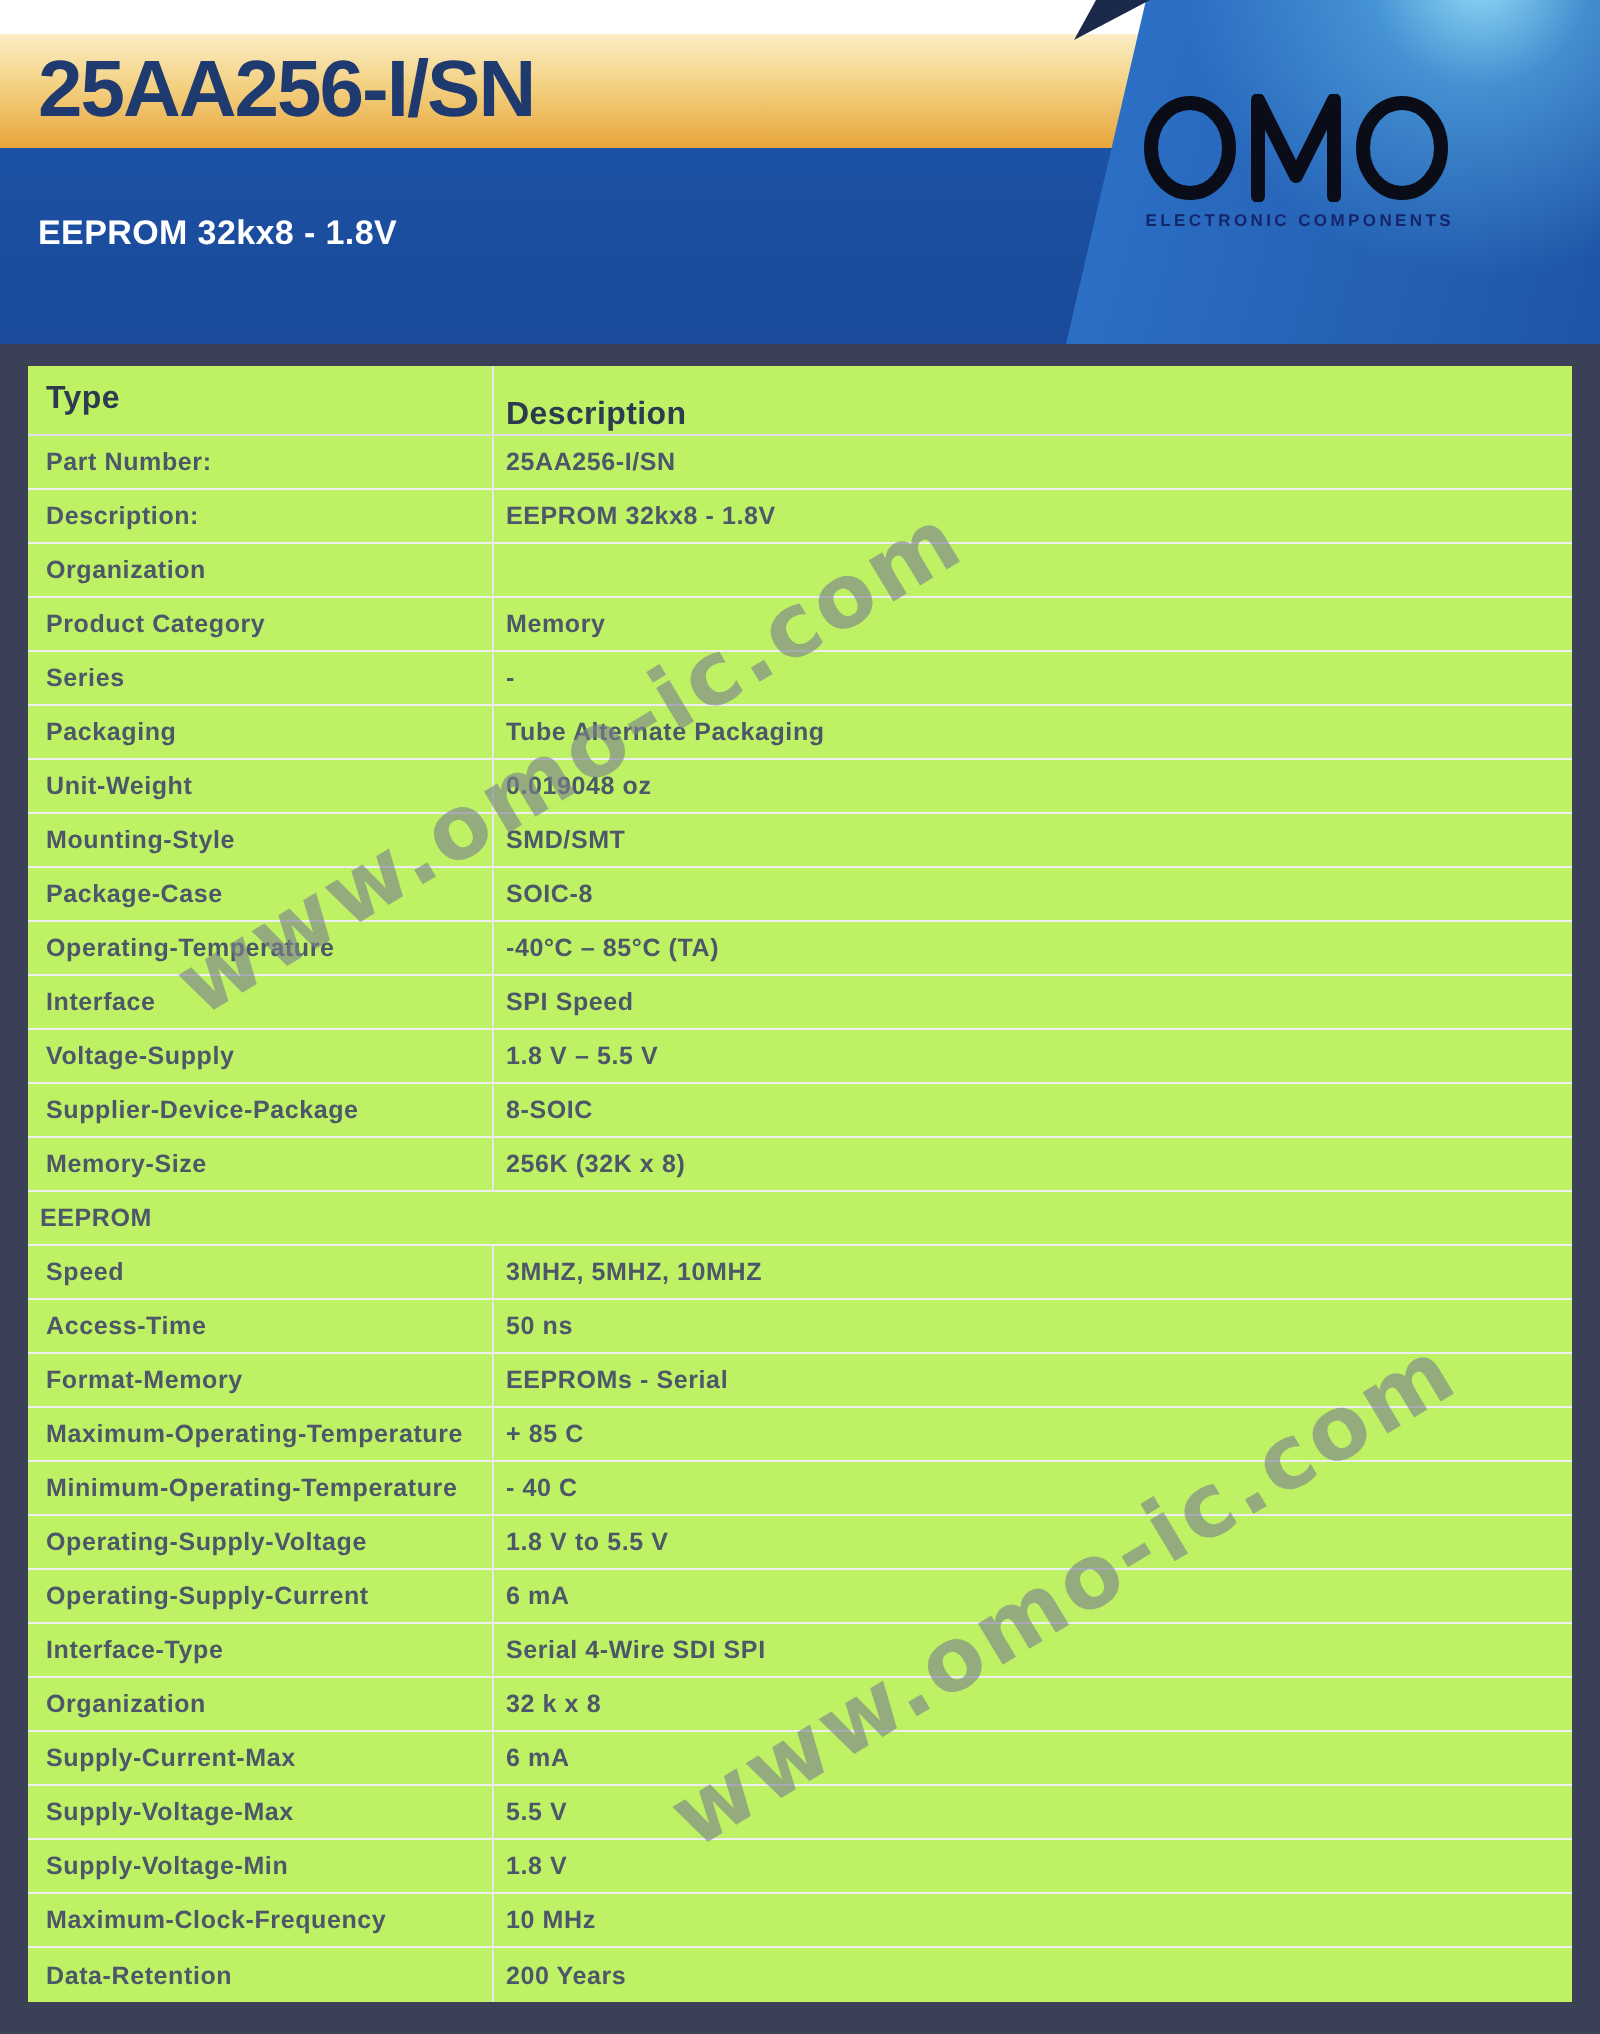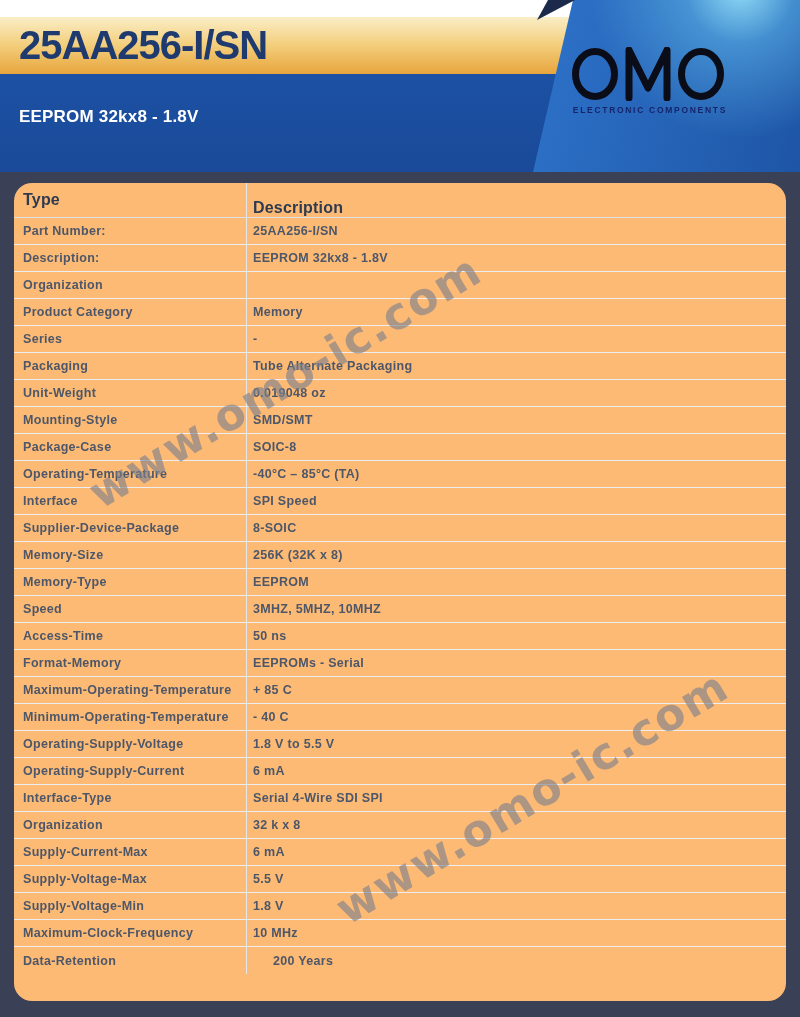--- a/index.html
+++ b/index.html
@@ -52,34 +52,34 @@
     position:absolute;top:47px;left:569px;width:158px;text-align:right;
   }
   .logo-glyphs{display:block;margin:0 auto;}
   .logo-tagline{
     margin-top:4px;font-size:8.5px;font-weight:bold;color:#15256b;
     letter-spacing:1.7px;white-space:nowrap;
   }
   
   .card{
     position:absolute;top:183px;left:14px;width:772px;height:818px;
-    background:#fdba74;border-radius:18px;overflow:hidden;z-index:1;
+    background:#bef264;border-radius:0;overflow:hidden;z-index:1;
   }
   .thead{
     display:flex;height:34px;border-bottom:1px solid #dde1e7;
   }
   .thead .col1{
     width:233px;box-sizing:border-box;border-right:1px solid #e3e6eb;
     display:flex;align-items:center;padding-left:9px;
   }
   .thead .col2{flex:1;display:flex;align-items:flex-end;padding-left:6px;}
   .th-text{font-size:16px;font-weight:bold;color:#2d3a4f;letter-spacing:0.2px;}
   .tbody{display:block;}
   .row{display:flex;height:27px;border-bottom:1px solid #eceef2;box-sizing:border-box;}
-  .row:last-child{border-bottom:none;gap:20px;}
+  .row:last-child{border-bottom:none;}
   .cell-label{
     width:233px;box-sizing:border-box;border-right:1px solid #e3e6eb;
     display:flex;align-items:center;padding-left:9px;
     font-size:12.5px;font-weight:bold;color:#4d5769;letter-spacing:0.3px;
     white-space:nowrap;
   }
   .cell-value{
     flex:1;display:flex;align-items:center;padding-left:6px;
     font-size:12.5px;font-weight:bold;color:#4d5769;letter-spacing:0.3px;
     white-space:nowrap;
@@ -167,29 +167,32 @@
       </div>
       <div class="row">
         <div class="cell-label">Operating-Temperature</div>
         <div class="cell-value">-40°C – 85°C (TA)</div>
       </div>
       <div class="row">
         <div class="cell-label">Interface</div>
         <div class="cell-value">SPI Speed</div>
       </div>
       <div class="row">
+        <div class="cell-label">Voltage-Supply</div>
+        <div class="cell-value">1.8 V – 5.5 V</div>
+      </div>
+      <div class="row">
         <div class="cell-label">Supplier-Device-Package</div>
         <div class="cell-value">8-SOIC</div>
       </div>
       <div class="row">
         <div class="cell-label">Memory-Size</div>
         <div class="cell-value">256K (32K x 8)</div>
       </div>
       <div class="row">
-        <div class="cell-label">Memory-Type</div>
         <div class="cell-value">EEPROM</div>
       </div>
       <div class="row">
         <div class="cell-label">Speed</div>
         <div class="cell-value">3MHZ, 5MHZ, 10MHZ</div>
       </div>
       <div class="row">
         <div class="cell-label">Access-Time</div>
         <div class="cell-value">50 ns</div>
       </div>

